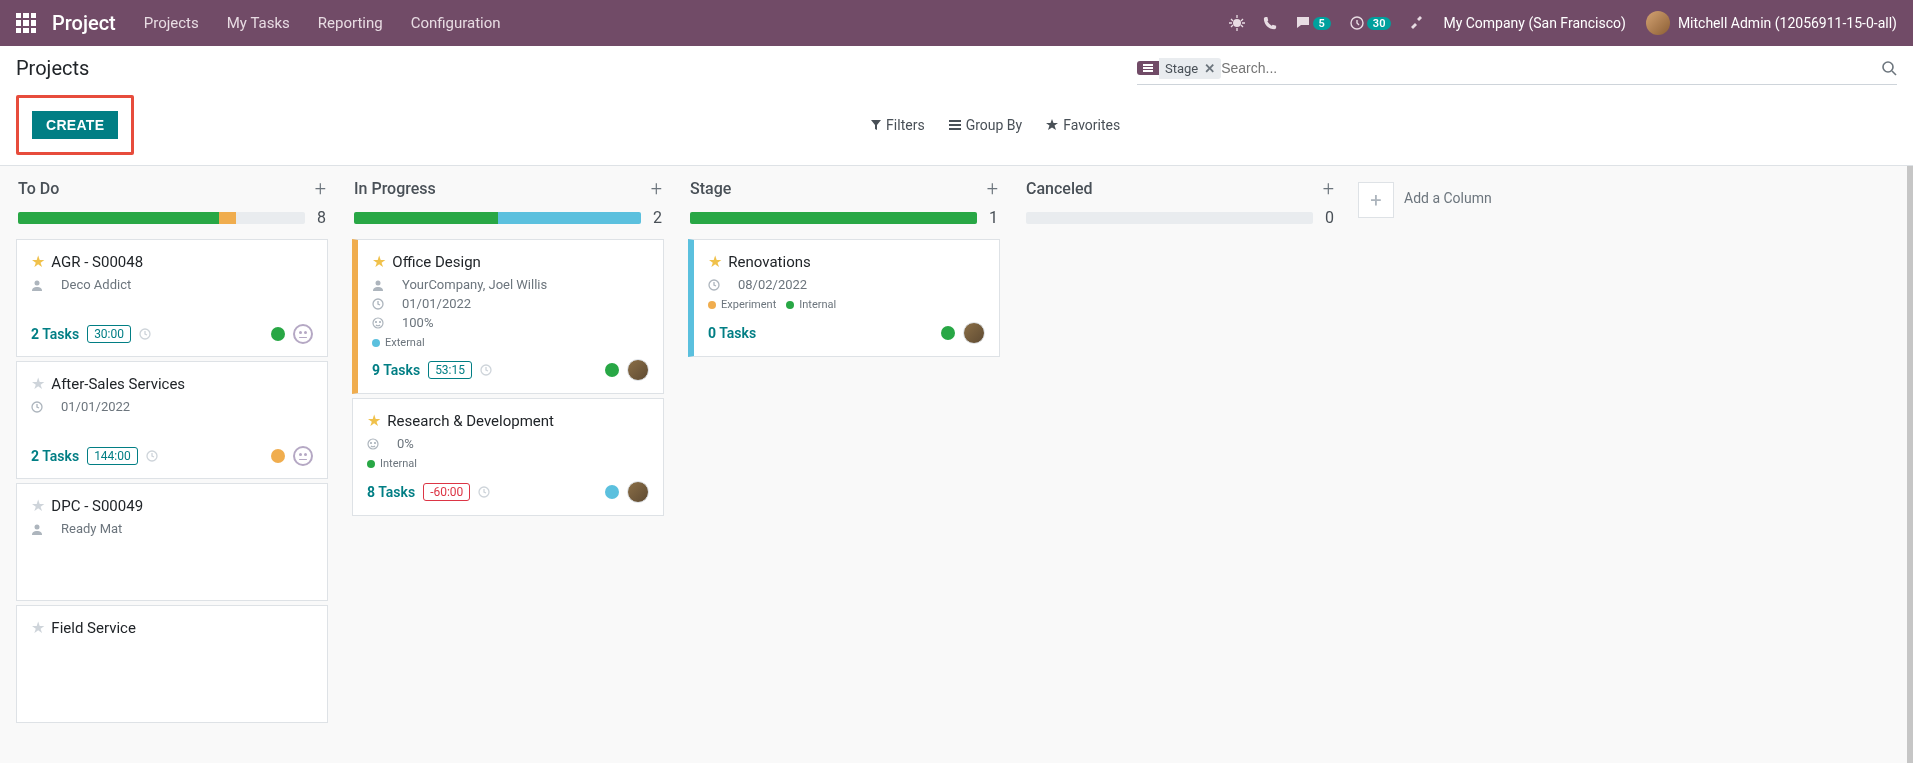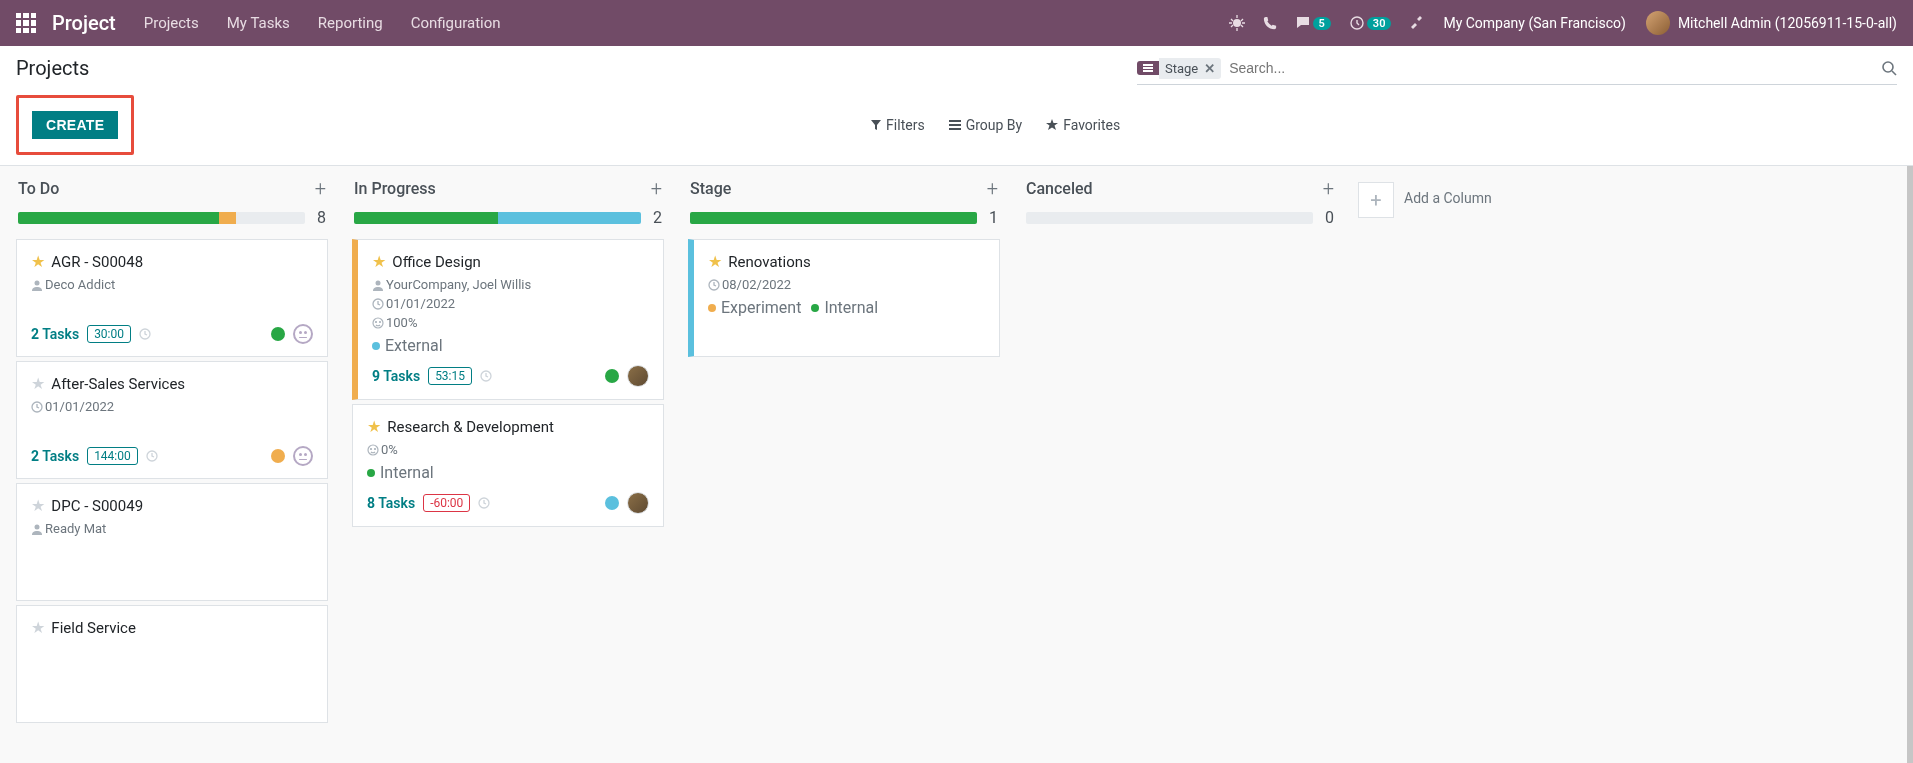--- a/index.html
+++ b/index.html
@@ -23,21 +23,21 @@
 
 .control-panel { background: #fff; border-bottom: 1px solid #dee2e6; padding: 10px 16px 10px 16px; }
 .cp-top { display: flex; justify-content: space-between; align-items: flex-start; }
 .breadcrumb { font-size: 20px; color: #212529; }
 .search-wrap { display: flex; align-items: center; width: 760px; border-bottom: 1px solid #ced4da; padding-bottom: 4px; }
 .search-tag { background: #714b67; color: #fff; border-radius: 3px 0 0 3px; padding: 3px 6px; display: flex; align-items: center; gap: 4px; font-size: 13px; }
 .search-tag .bars { display: flex; flex-direction: column; gap: 1px; }
 .search-tag .bars span { width: 10px; height: 2px; background: #fff; }
 .search-tag-text { background: #e9ecef; color: #495057; padding: 3px 6px; font-size: 13px; display: flex; align-items: center; gap: 6px; border-radius: 0 3px 3px 0; }
 .search-tag-text .x { cursor: pointer; color: #6c757d; font-weight: bold; }
-.search-input { flex: 1; border: none; outline: none; padding: 4px 8px; font-size: 14px; color: #495057; }
+.search-input { flex: 1; border: none; outline: none; padding: 4px 0; font-size: 14px; color: #495057; }
 .search-icon { color: #6c757d; cursor: pointer; }
 .cp-bottom { display: flex; justify-content: space-between; align-items: center; margin-top: 10px; }
 .create-wrap { border: 3px solid #e74c3c; border-radius: 2px; padding: 13px; display: inline-block; }
 .create-btn { background: #017e84; color: #fff; border: none; padding: 6px 14px; font-weight: 600; letter-spacing: 0.3px; cursor: pointer; font-size: 14px; }
 .search-options { display: flex; gap: 24px; color: #495057; font-size: 14px; margin-left: 260px;}
 .search-options .opt { display: flex; align-items: center; gap: 5px; cursor: pointer; }
 
 
 .kanban { display: flex; height: calc(100vh - 140px); overflow-x: auto; padding: 0 0 0 4px; border-right: 6px solid #c6c6c6;}
 .kanban-col { width: 336px; flex-shrink: 0; padding: 10px 8px; }
@@ -49,24 +49,24 @@
 .prog-seg { height: 100%; }
 .prog-count { font-size: 16px; color: #495057; font-weight: 400; }
 
 .card { background: #fff; border: 1px solid #dee2e6; margin: 0 4px 4px 4px; padding: 12px 14px; position: relative; cursor: pointer; min-height: 118px; display: flex; flex-direction: column;}
 .card.edge-yellow { border-left: 6px solid #f0ad4e; }
 .card.edge-blue { border-left: 6px solid #5bc0de; }
 .card .title-row { display: flex; align-items: center; gap: 6px; margin-bottom: 6px; }
 .card .star { color: #f0c14b; font-size: 16px; }
 .card .star.grey { color: #ced4da; }
 .card .card-title { font-size: 15px; font-weight: 400; color: #212529; }
-.card .meta { font-size: 13px; color: #6c757d; display: flex; align-items: center; gap: 2px; margin-bottom: 4px; }
+.card .meta { font-size: 13px; color: #6c757d; display: flex; align-items: center; gap: 18px; margin-bottom: 4px; }
 .card .meta .mi { color: #adb5bd; font-size: 12px; }
 .tags-row { display: flex; gap: 10px; margin-top: 2px; }
-.tag-dot { display: flex; align-items: center; gap: 5px; font-size: 16px; color: #6c757d; }
+.tag-dot { display: flex; align-items: center; gap: 5px; font-size: 11px; color: #6c757d; }
 .tag-dot .dot { width: 8px; height: 8px; border-radius: 50%; }
 .card-foot { display: flex; align-items: center; justify-content: space-between; margin-top: auto; padding-top: 10px; }
 .foot-left { display: flex; align-items: center; gap: 8px; }
 .task-count { color: #017e84; font-weight: 600; font-size: 14px; }
 .task-count .n { color: #017e84; font-weight: 700; }
 .hours-badge { border: 1px solid #017e84; color: #017e84; padding: 1px 6px; border-radius: 3px; font-size: 12px; }
 .hours-badge.neg { border-color: #dc3545; color: #dc3545; }
 .clock { color: #ced4da; font-size: 14px; }
 .foot-right { display: flex; align-items: center; gap: 8px; }
 .status-dot { width: 14px; height: 14px; border-radius: 50%; }
@@ -442,20 +442,30 @@
       <div class="tags-row">
           <div class="tag-dot">
             <span class="dot" style="background:#f0ad4e"></span>
             <span>Experiment</span>
           </div>
           <div class="tag-dot">
             <span class="dot" style="background:#28a745"></span>
             <span>Internal</span>
           </div>
         </div>
+      <div class="card-foot">
+        <div class="foot-left">
+          <span class="task-count"><span class="n">0</span> Tasks</span>
+
+        </div>
+        <div class="foot-right">
+            <span class="status-dot" style="background:#28a745"></span>
+            <span class="avatar-sm"></span>
+          </div>
+      </div>
     </div>
   </div>
     <div class="kanban-col">
     <div class="col-head">
       <span class="col-title">Canceled</span>
       <span class="col-plus">+</span>
     </div>
     <div class="prog-row">
       <div class="prog-bar">
           <div class="prog-seg" style="background:#e9ecef;width:100%"></div>

